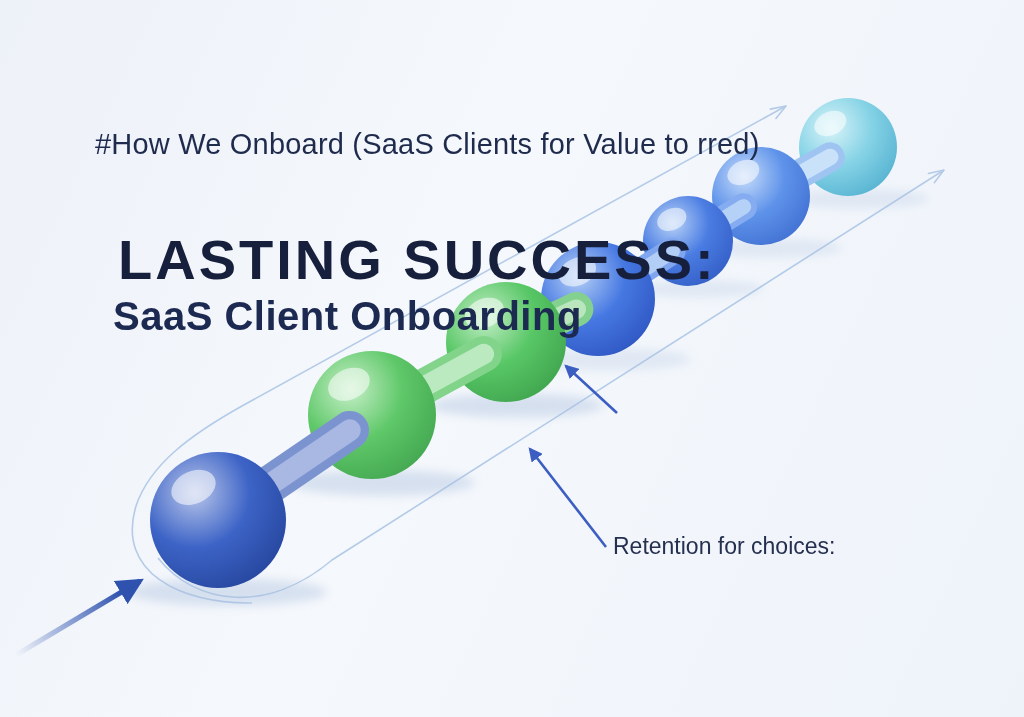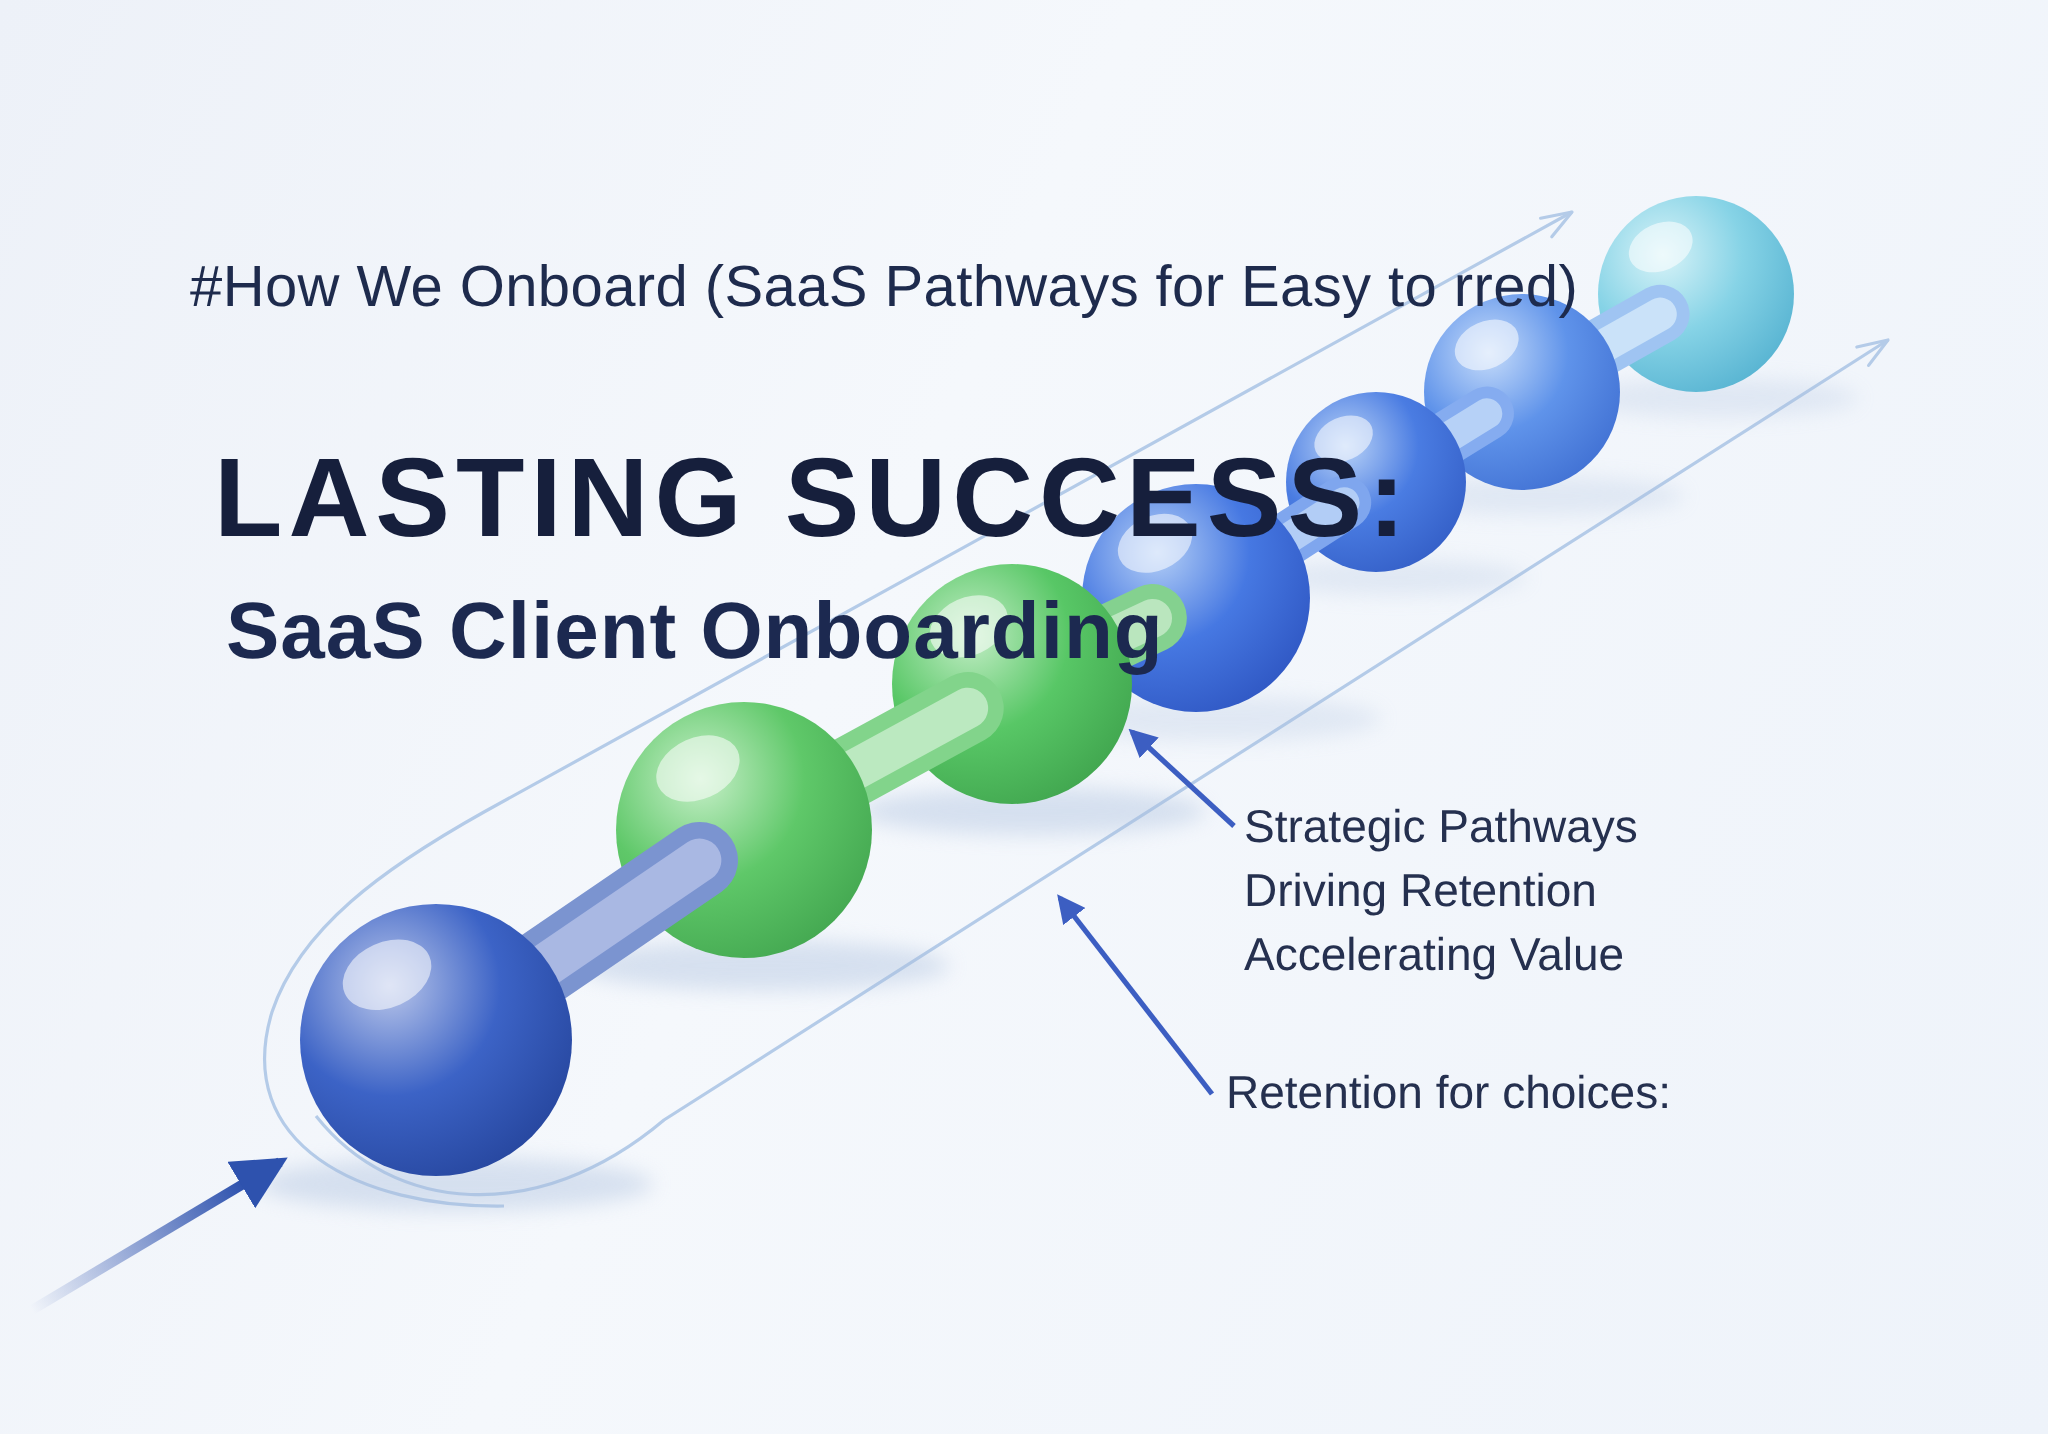--- a/index.html
+++ b/index.html
@@ -8,21 +8,21 @@
     background:linear-gradient(115deg,#edf1f8 0%,#f5f8fc 42%,#eef3fa 100%);
     font-family:"Liberation Sans","DejaVu Sans",sans-serif;
   }
   .stage svg{position:absolute;inset:0;}
   .txt{position:absolute;color:#1b2647;}
   .kicker{
     left:95px;top:128px;font-size:29px;font-weight:500;
     letter-spacing:.2px;color:#1e2b4d;white-space:nowrap;
   }
   .title-main{
-    left:103px;top:214px;margin:4px;font-size:56px;line-height:1.1;
+    left:103px;top:214px;margin:15px;font-size:56px;line-height:1.1;
     font-weight:800;letter-spacing:3px;color:#161f3c;white-space:nowrap;
   }
   .title-sub{
     left:103px;top:284px;margin:10px;font-size:40px;line-height:1.1;
     font-weight:700;letter-spacing:.5px;color:#1c2950;white-space:nowrap;
   }
   .pathways{
     left:622px;top:397px;font-size:23px;line-height:32px;
     font-weight:500;color:#25304f;
   }
@@ -122,27 +122,22 @@
       <ellipse cx="348.96" cy="384.28" rx="21.76" ry="15.36" fill="#ffffff" opacity="0.55" transform="rotate(-24 348.96 384.28)"></ellipse>
       <line x1="218" y1="520" x2="349.7910090253331" y2="430.1424938463638" stroke="#7b94d0" stroke-width="38.4" stroke-linecap="round"></line>
       <line x1="218" y1="520" x2="349.7910090253331" y2="430.1424938463638" stroke="#aebce6" stroke-width="21.76" stroke-linecap="round" opacity="0.9"></line>
       <circle cx="218" cy="520" r="68" fill="url(#sg0)"></circle>
       <ellipse cx="193.52" cy="487.36" rx="23.12" ry="16.32" fill="#ffffff" opacity="0.55" transform="rotate(-24 193.52 487.36)"></ellipse>
       <line x1="617" y1="413" x2="566" y2="366" stroke="#3c5ec2" stroke-width="2.6" marker-end="url(#ah)"></line>
       <line x1="606" y1="547" x2="530" y2="449" stroke="#3c5ec2" stroke-width="2.6" marker-end="url(#ah)"></line>
       <line x1="16" y1="655" x2="140" y2="581" stroke="url(#ga)" stroke-width="5" marker-end="url(#gh)"></line>
     </svg>
 
-  <div class="txt kicker">#How We Onboard (SaaS Pathways for Easy to rred)</div>
+  <div class="txt kicker">#How We Onboard (SaaS Clients for Value to rred)</div>
 
   <h1 class="txt title-main">LASTING SUCCESS:</h1>
 
   <h2 class="txt title-sub">SaaS Client Onboarding</h2>
 
-  <div class="txt pathways">
-    <div>Strategic Pathways</div>
-    <div>Driving Retention</div>
-    <div>Accelerating Value</div>
-  </div>
 
   <div class="txt rationale">Retention for choices:</div>
 
 </div>
 
 </body></html>

